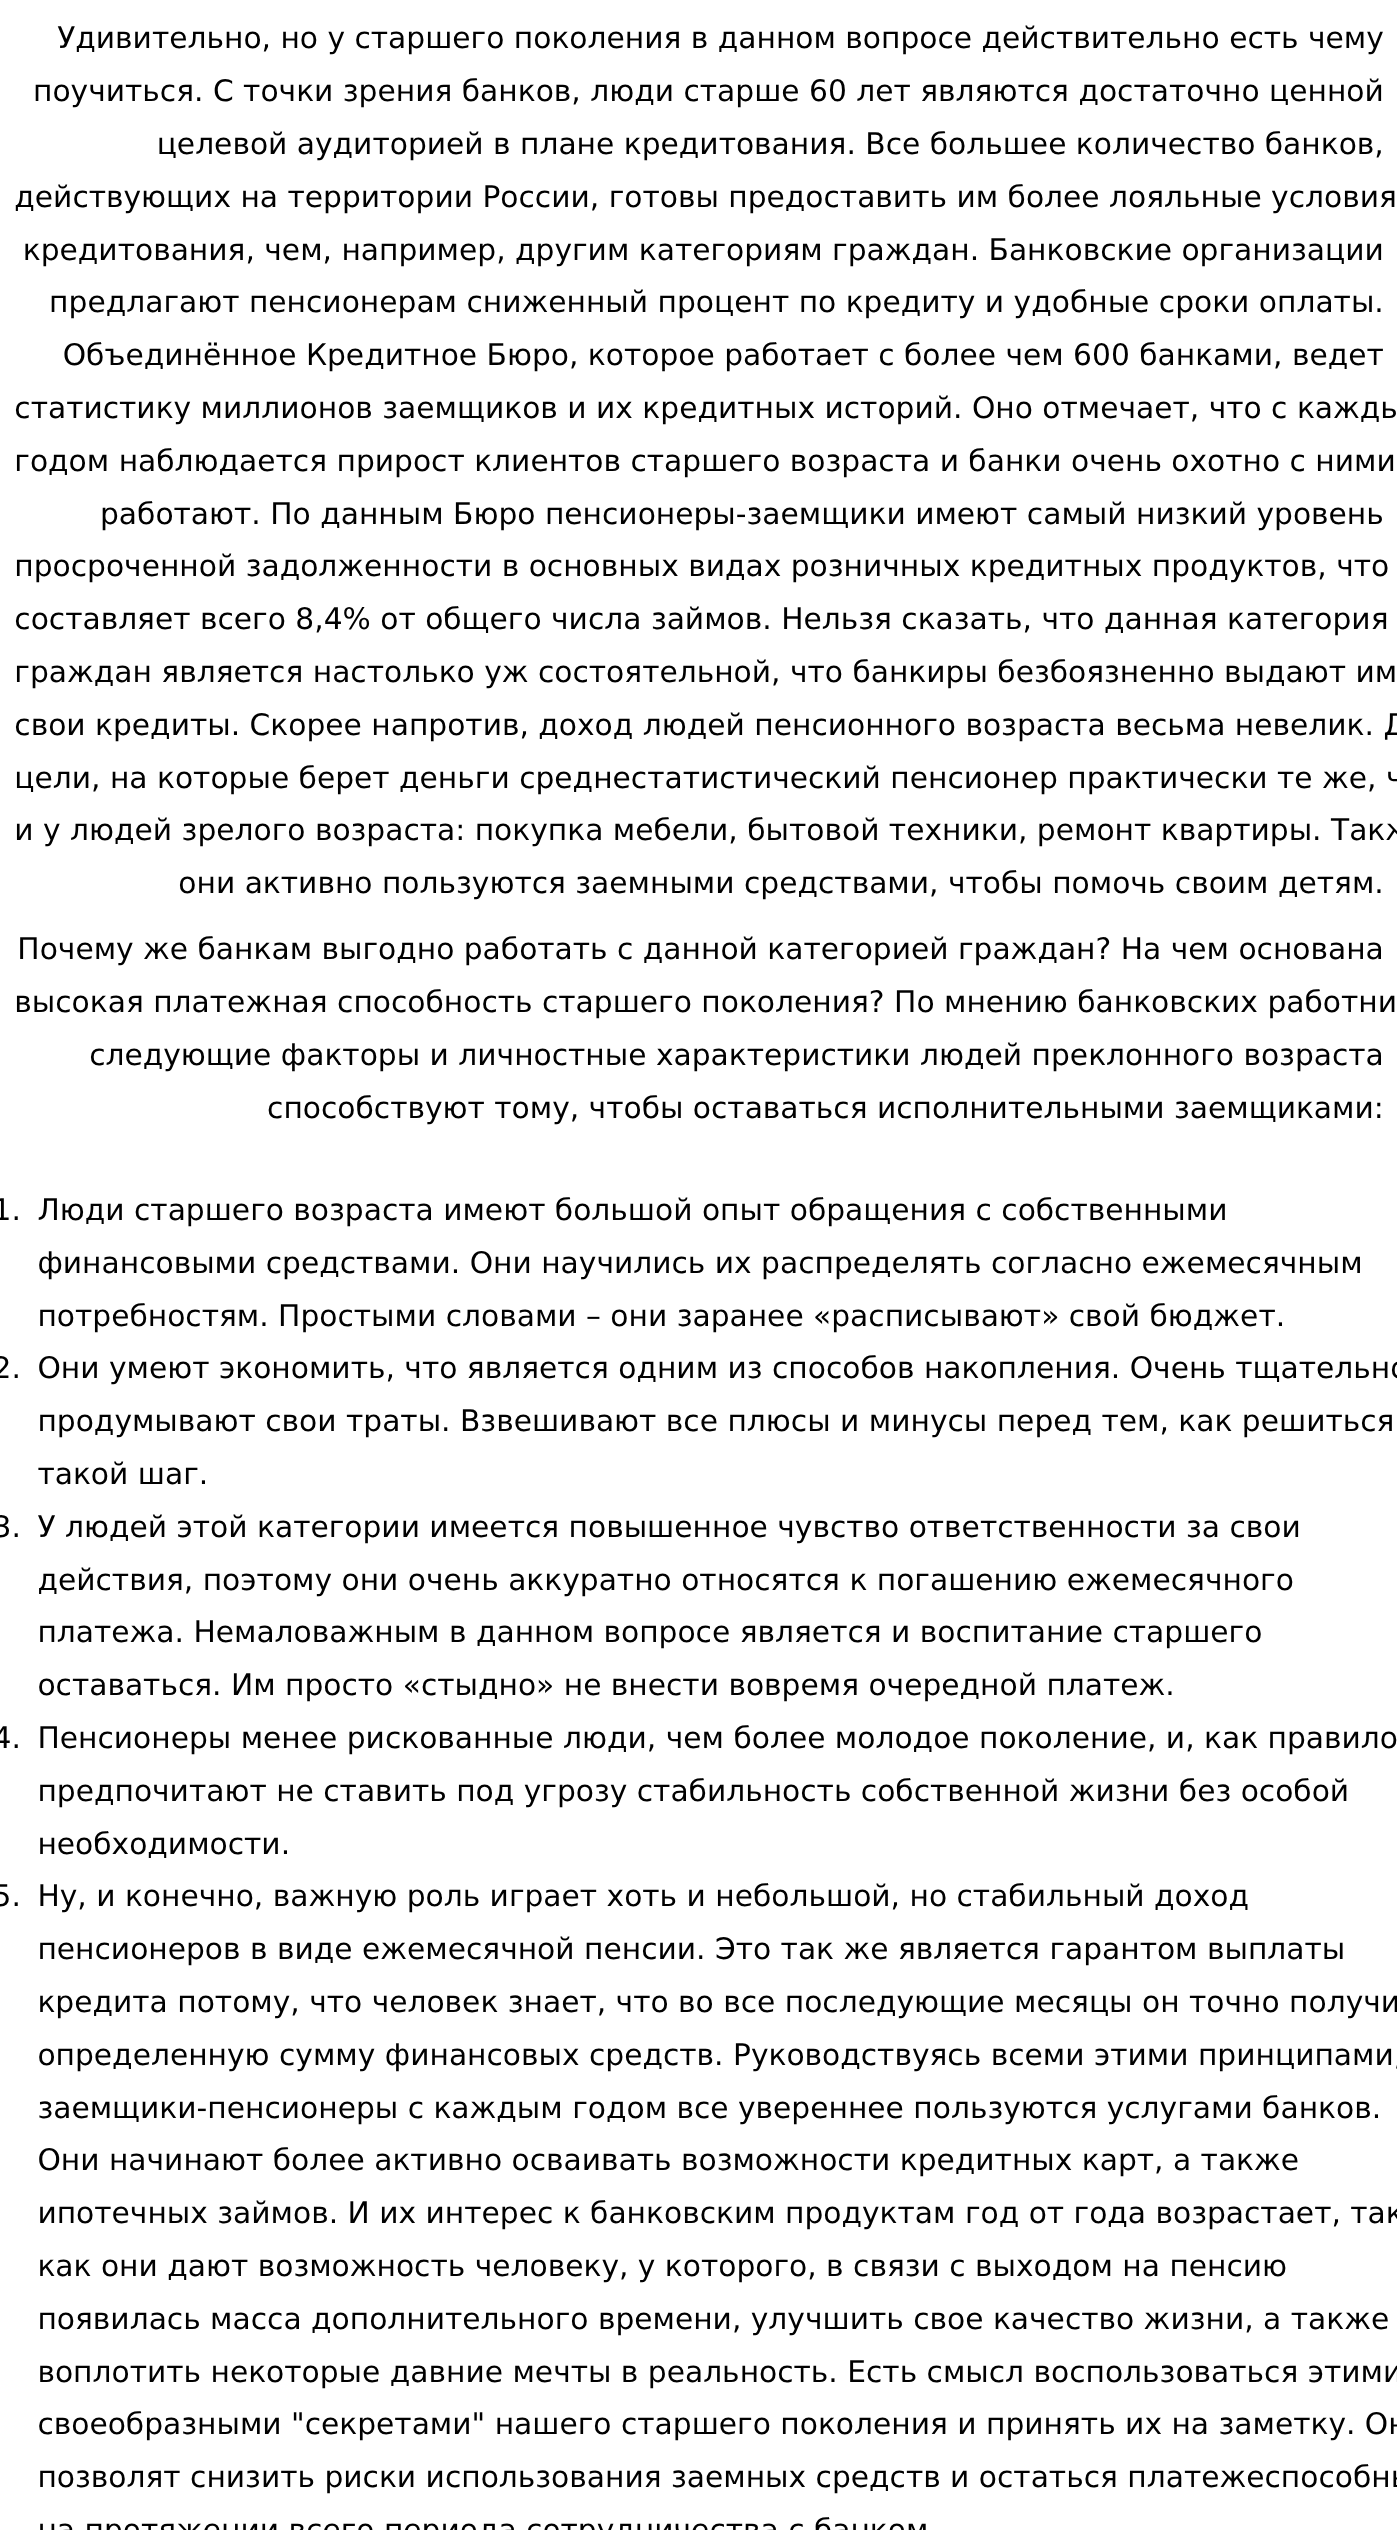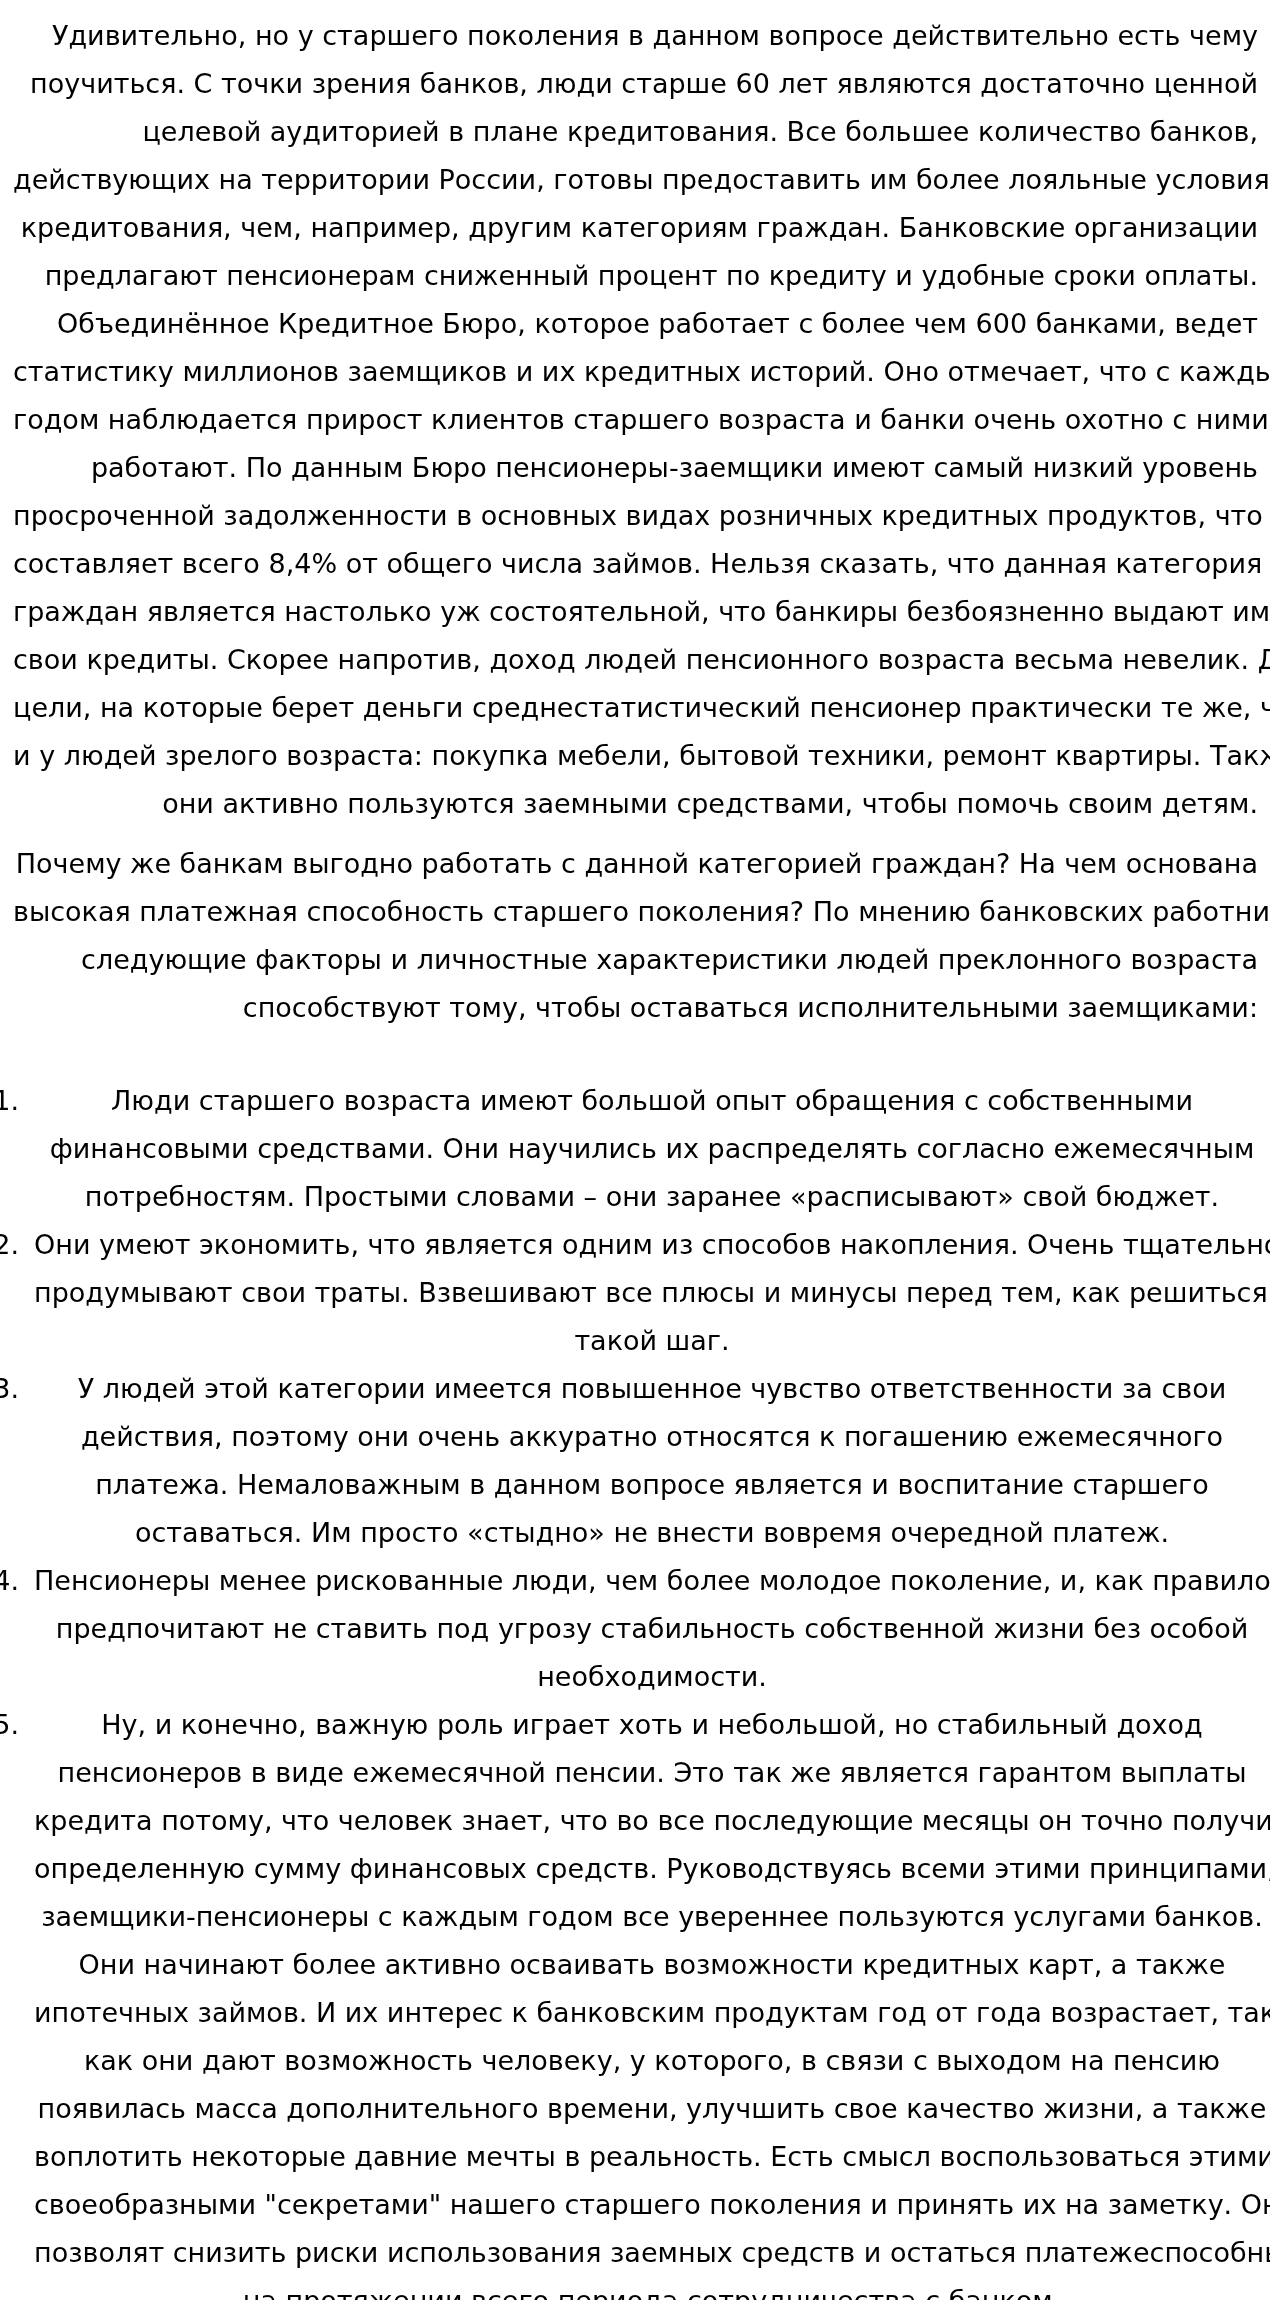--- a/index.html
+++ b/index.html
@@ -35,21 +35,20 @@
     position: absolute;
     left: -16px;
     top: 0;
     width: 34px;
     text-align: right;
     display: block;
   }
   .itext {
     display: block;
     white-space: pre;
-    text-align: center;
   }
 </style>
 </head>
 <body>
 
 <div class="doc">
 
   <p class="para">Удивительно, но у старшего поколения в данном вопросе действительно есть чему
 поучиться. С точки зрения банков, люди старше 60 лет являются достаточно ценной
 целевой аудиторией в плане кредитования. Все большее количество банков,

